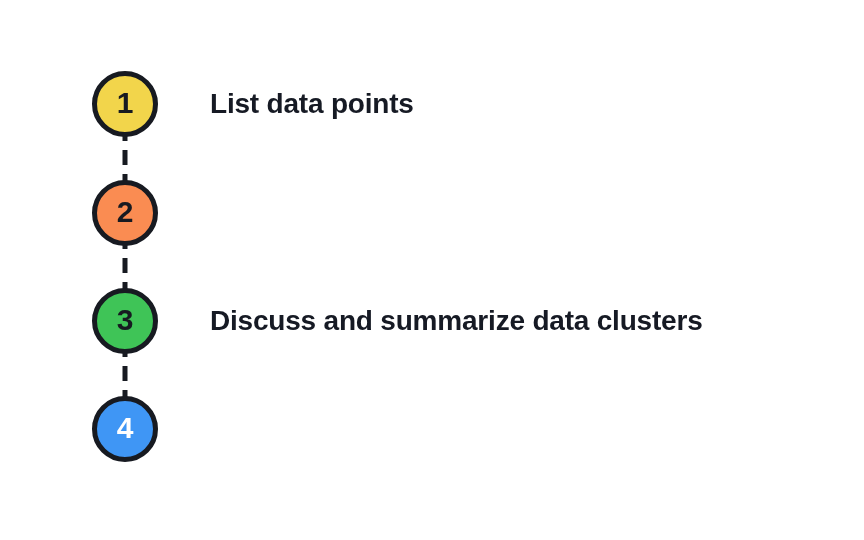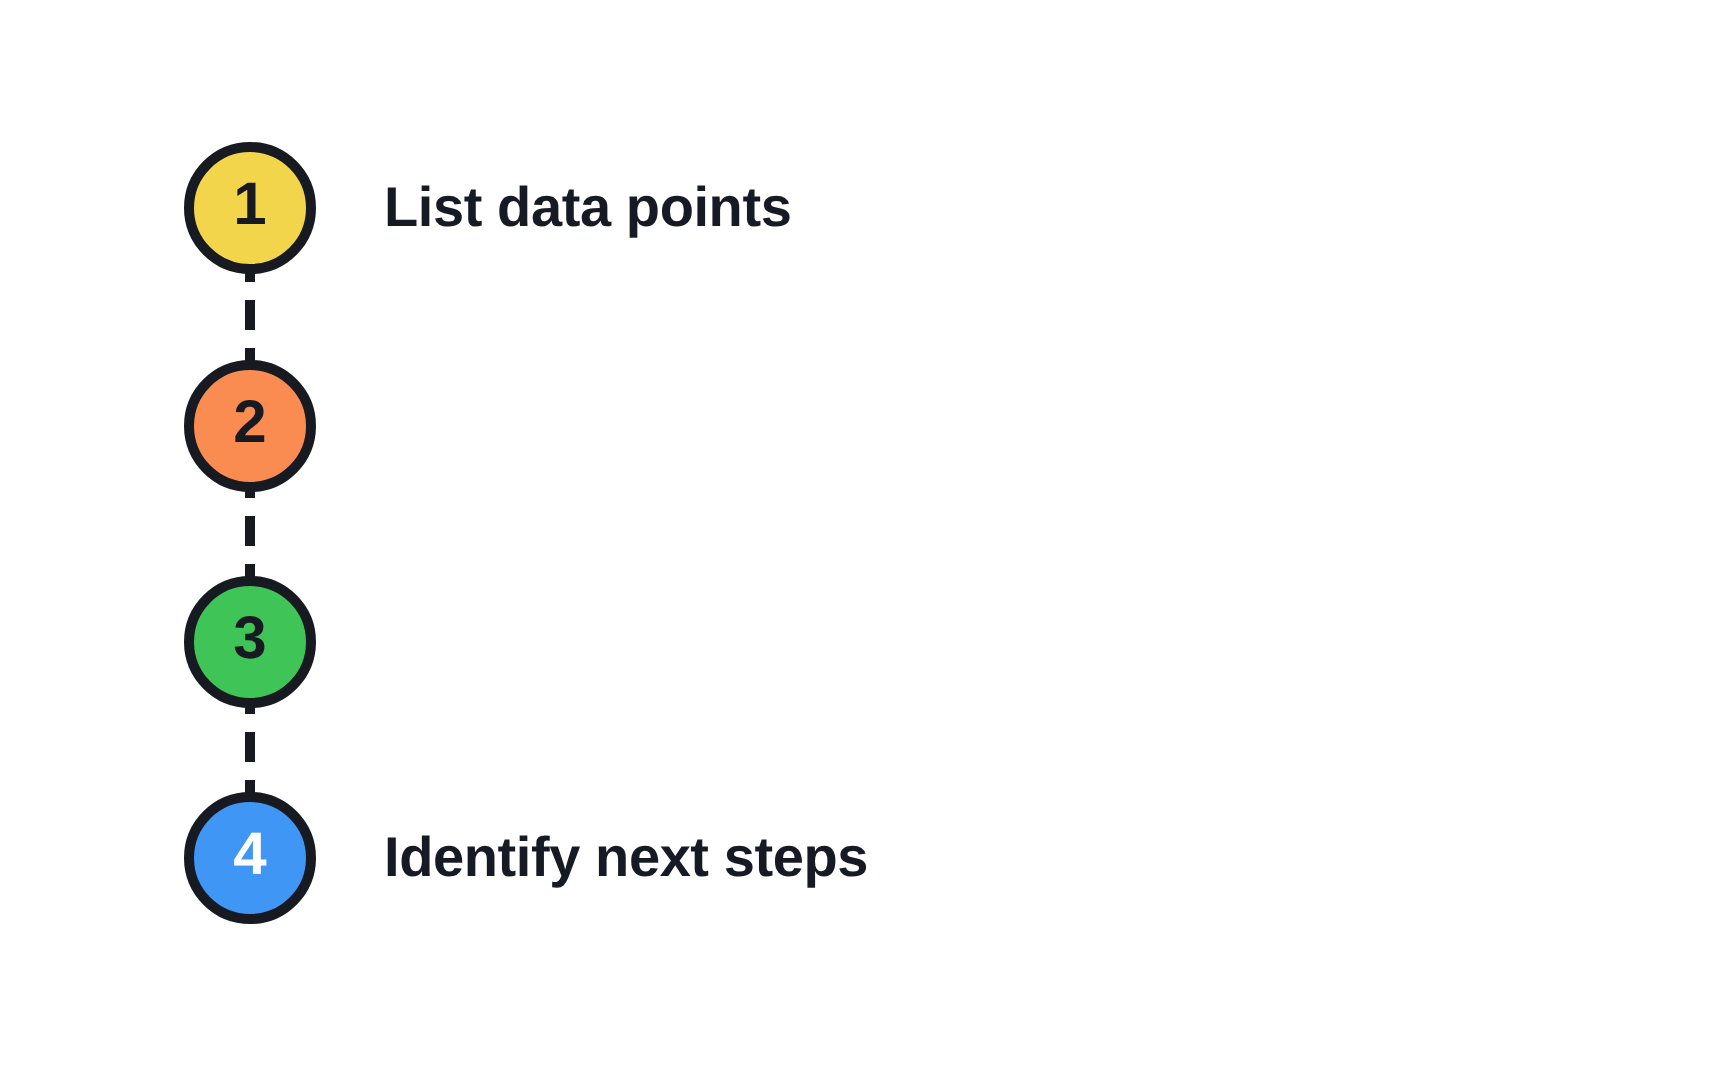--- a/index.html
+++ b/index.html
@@ -36,21 +36,21 @@
     justify-content: center;
     flex: 0 0 auto;
   }
   .num {
     font-size: 30px;
     font-weight: bold;
     line-height: 1;
     transform: translateY(-1px);
   }
   .label {
-    margin-left: 34px;
+    margin-left: 52px;
     font-size: 28px;
     font-weight: bold;
     color: #161a24;
     letter-spacing: -0.2px;
     white-space: nowrap;
   }
   .connector {
     position: absolute;
     left: 122px;
     width: 6px;
@@ -83,26 +83,26 @@
   </div>
 
   <svg class="connector conn-2" viewBox="0 0 6 47" xmlns="http://www.w3.org/2000/svg">
     <line x1="3" y1="0" x2="3" y2="47" stroke-width="5" stroke-dasharray="6 9 15 9 8" stroke="#171a21"></line>
   </svg>
 
   <div class="step step-3">
     <div class="circle" style="background-color: rgb(63, 196, 87);">
       <span class="num" style="color: rgb(23, 26, 33);">3</span>
     </div>
+    <span class="label">Discuss and summarize data clusters</span>
   </div>
 
   <svg class="connector conn-3" viewBox="0 0 6 47" xmlns="http://www.w3.org/2000/svg">
     <line x1="3" y1="0" x2="3" y2="47" stroke-width="5" stroke-dasharray="6 9 15 9 8" stroke="#171a21"></line>
   </svg>
 
   <div class="step step-4">
     <div class="circle" style="background-color: rgb(63, 150, 245);">
       <span class="num" style="color: rgb(255, 255, 255);">4</span>
     </div>
-    <span class="label">Identify next steps</span>
   </div>
 
 </div>
 
 </body></html>

